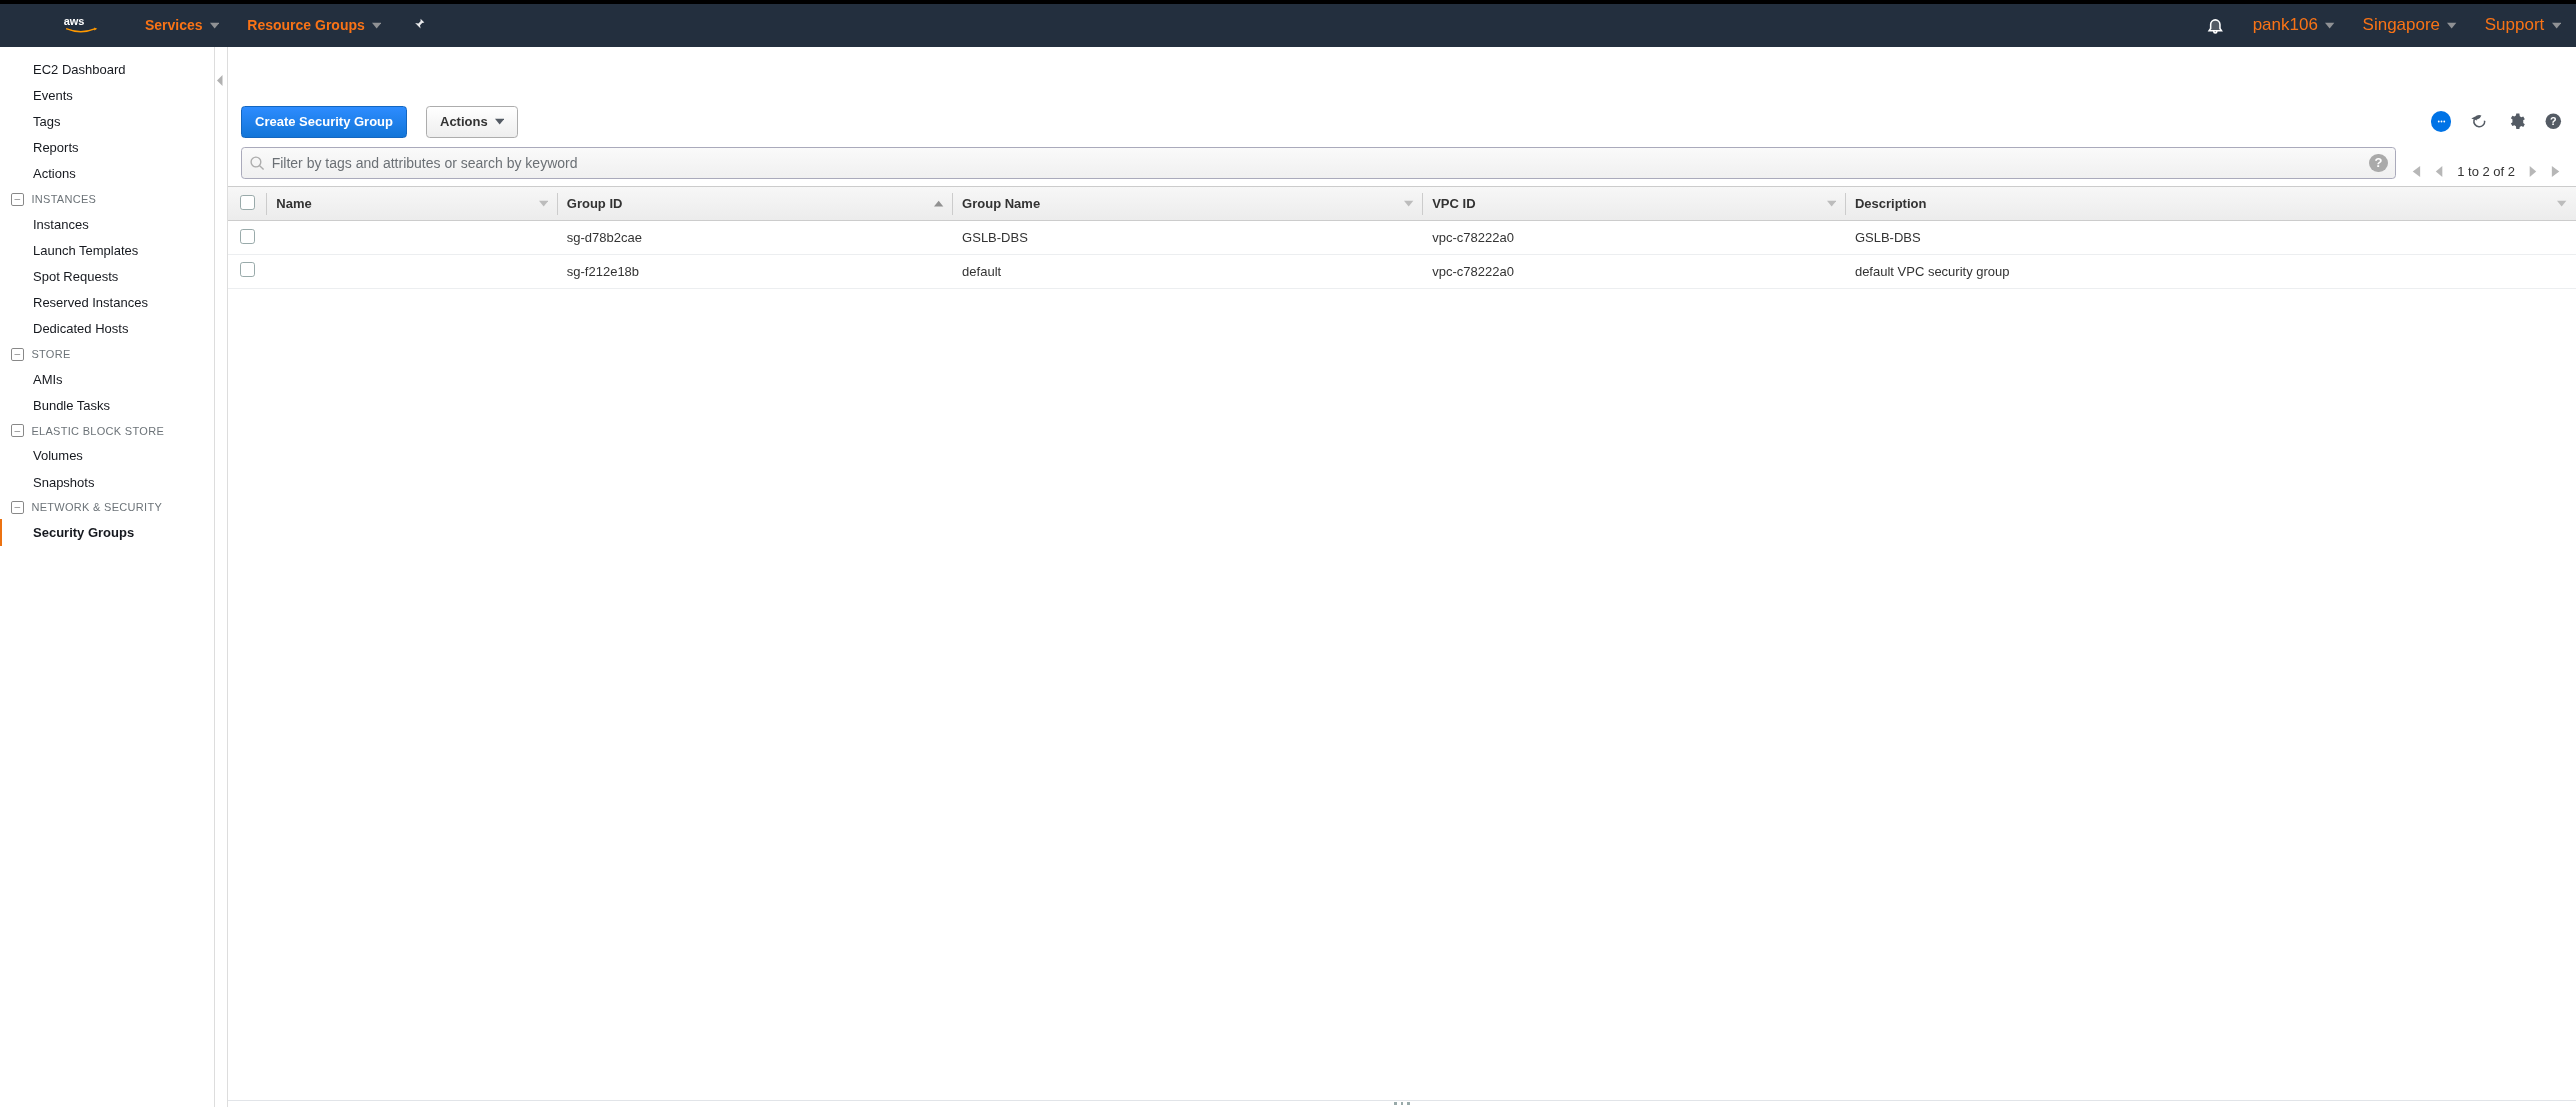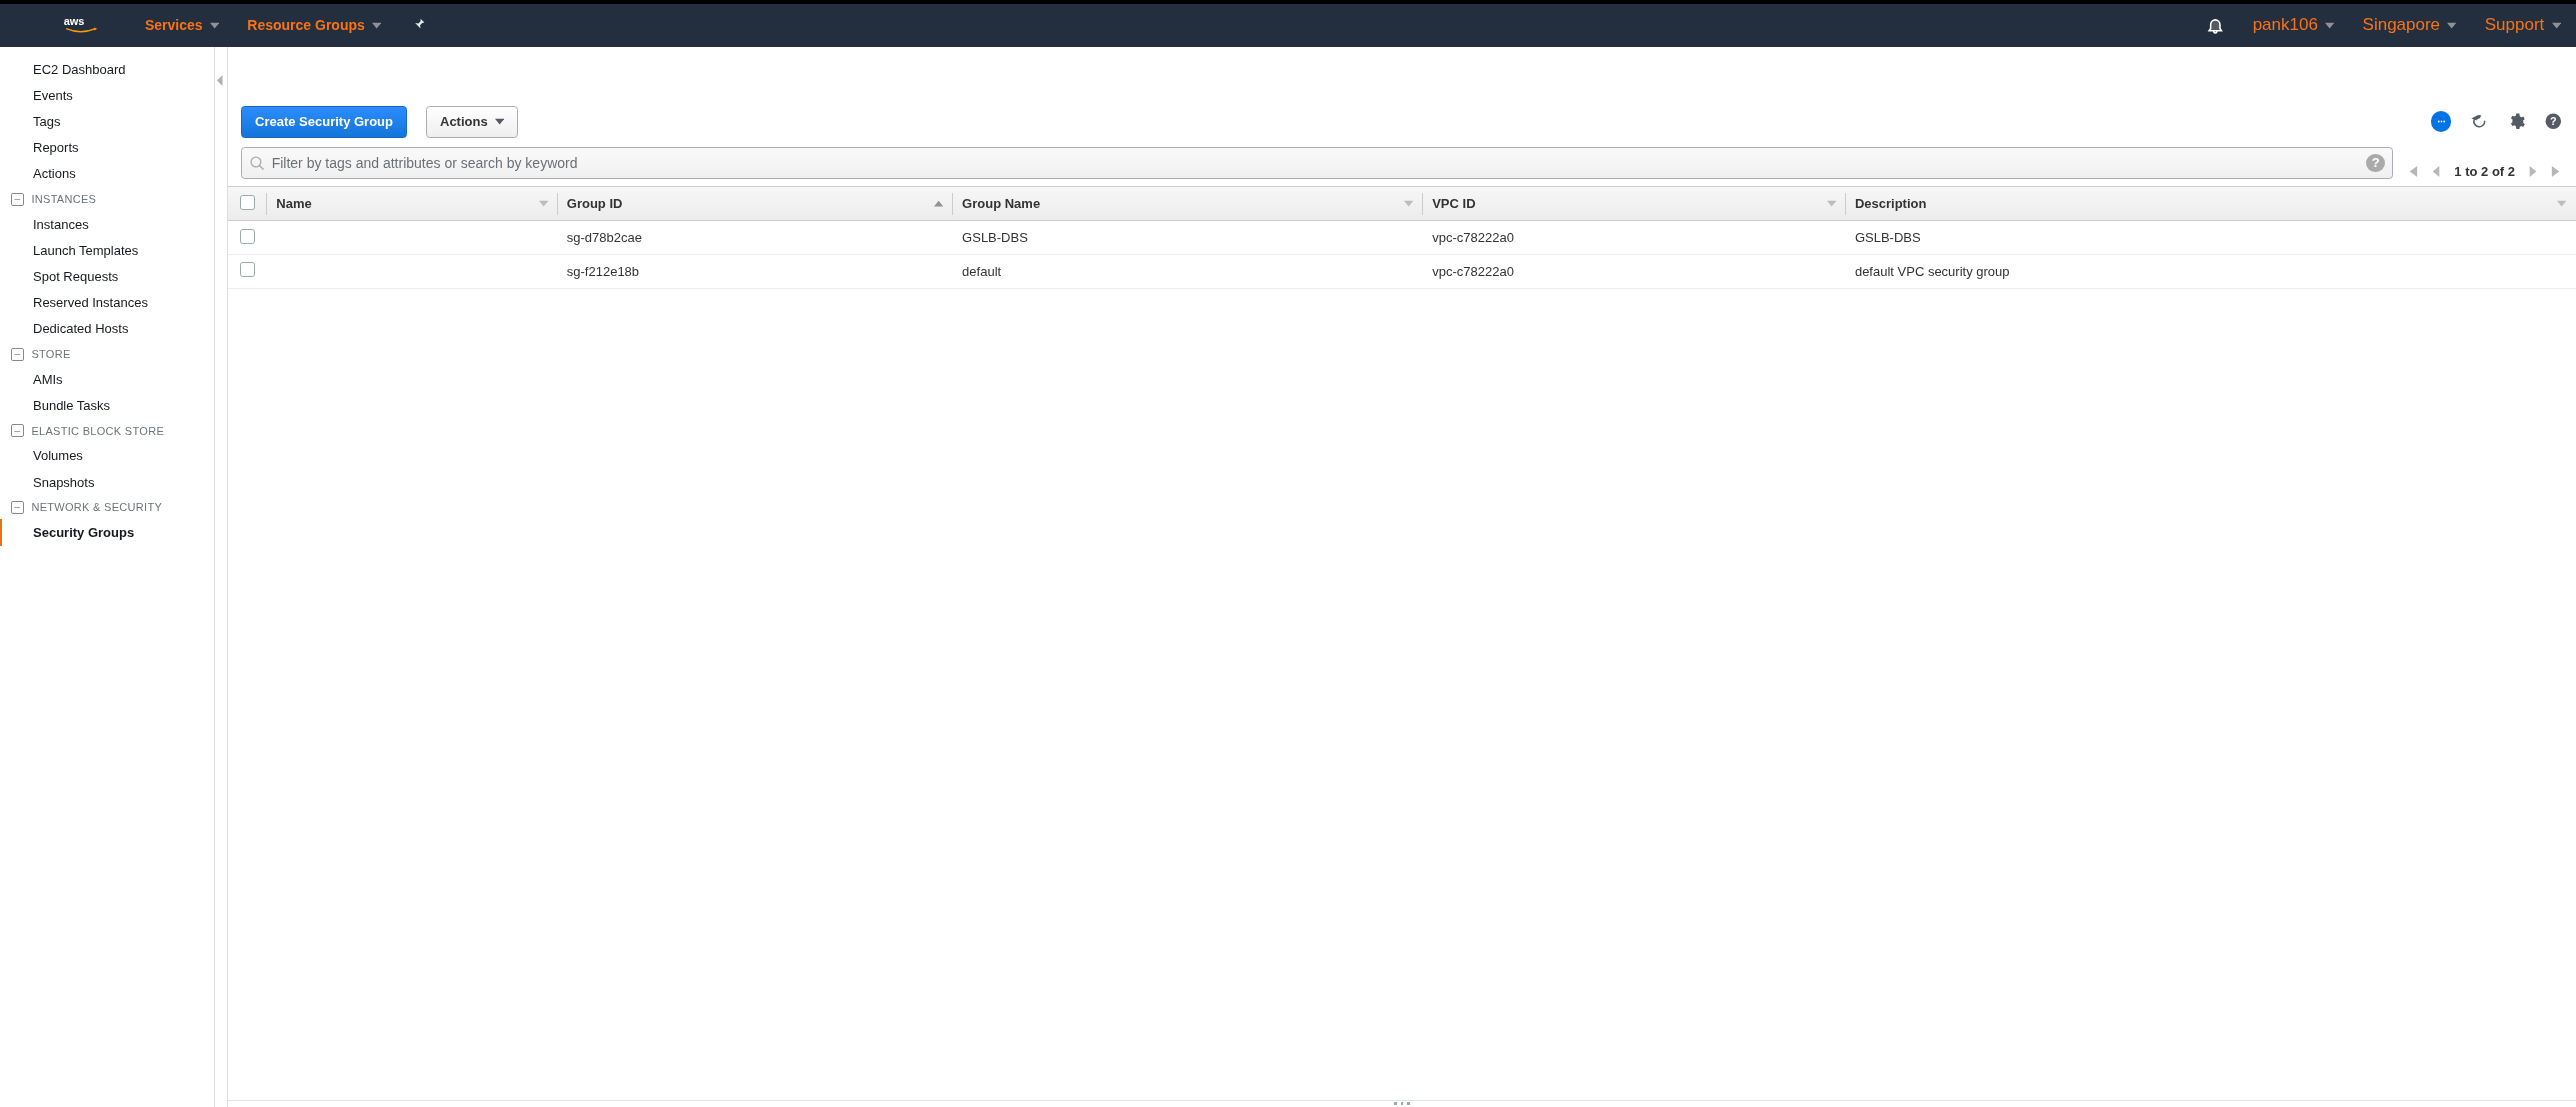--- a/index.html
+++ b/index.html
@@ -52,21 +52,21 @@
   .ticon svg { width: 18.6px; height: 18.6px; fill: #545b64; }
   .feedback-bubble { width: 20.4px; height: 20.4px; border-radius: 50%; background: #0073e6; display: flex; align-items: center; justify-content: center; }
 
   
   .filterrow { display: flex; align-items: flex-end; padding: 0 13px 7.4px 13px; gap: 13px; }
   .searchbox { flex: 1; display: flex; align-items: center; border: 0.9px solid #aab; border-radius: 3.7px; height: 32px; padding: 0 7.4px; background: linear-gradient(#fafafa,#f0f0f0); position: relative; }
   .searchbox input { border: none; outline: none; flex: 1; background: transparent; font-size: 14px; color: #333; padding-left: 5.6px; }
   .searchbox input::placeholder { color: #6b7075; }
   .searchbox .mag { width: 16.7px; height: 16.7px; opacity: .5; }
   .searchbox .help { width: 18.6px; height: 18.6px; border-radius: 50%; background: #aaa; color: #fff; display: flex; align-items: center; justify-content: center; font-weight: 700; font-size: 13px; }
-  .pager { display: flex; align-items: center; gap: 11px; color: #333; font-weight: 700; font-size: 13px; }
+  .pager { display: flex; align-items: center; gap: 11px; color: #333; font-weight: 400; font-size: 13px; }
   .pager .pbtn { opacity: .35; cursor: default; display: inline-flex; }
   .pager .pbtn svg { width: 13px; height: 13px; fill: #333; }
 
   
   .tablewrap { border-top: 0.9px solid #ccc; }
   table { width: 100%; border-collapse: collapse; font-size: 13px; }
   thead th { text-align: left; font-weight: 700; background: linear-gradient(#f7f7f7,#ececec); border-bottom: 0.9px solid #ccc; padding: 7.4px 9.3px; position: relative; }
   thead th .col-sep { position: absolute; right: 0; top: 5.6px; bottom: 5.6px; width: 0.9px; background: #ccc; }
   thead th .sort { float: right; opacity: .5; margin-left: 5.6px; }
   tbody td { padding: 7.4px 9.3px; border-bottom: 0.9px solid #eceef0; }

